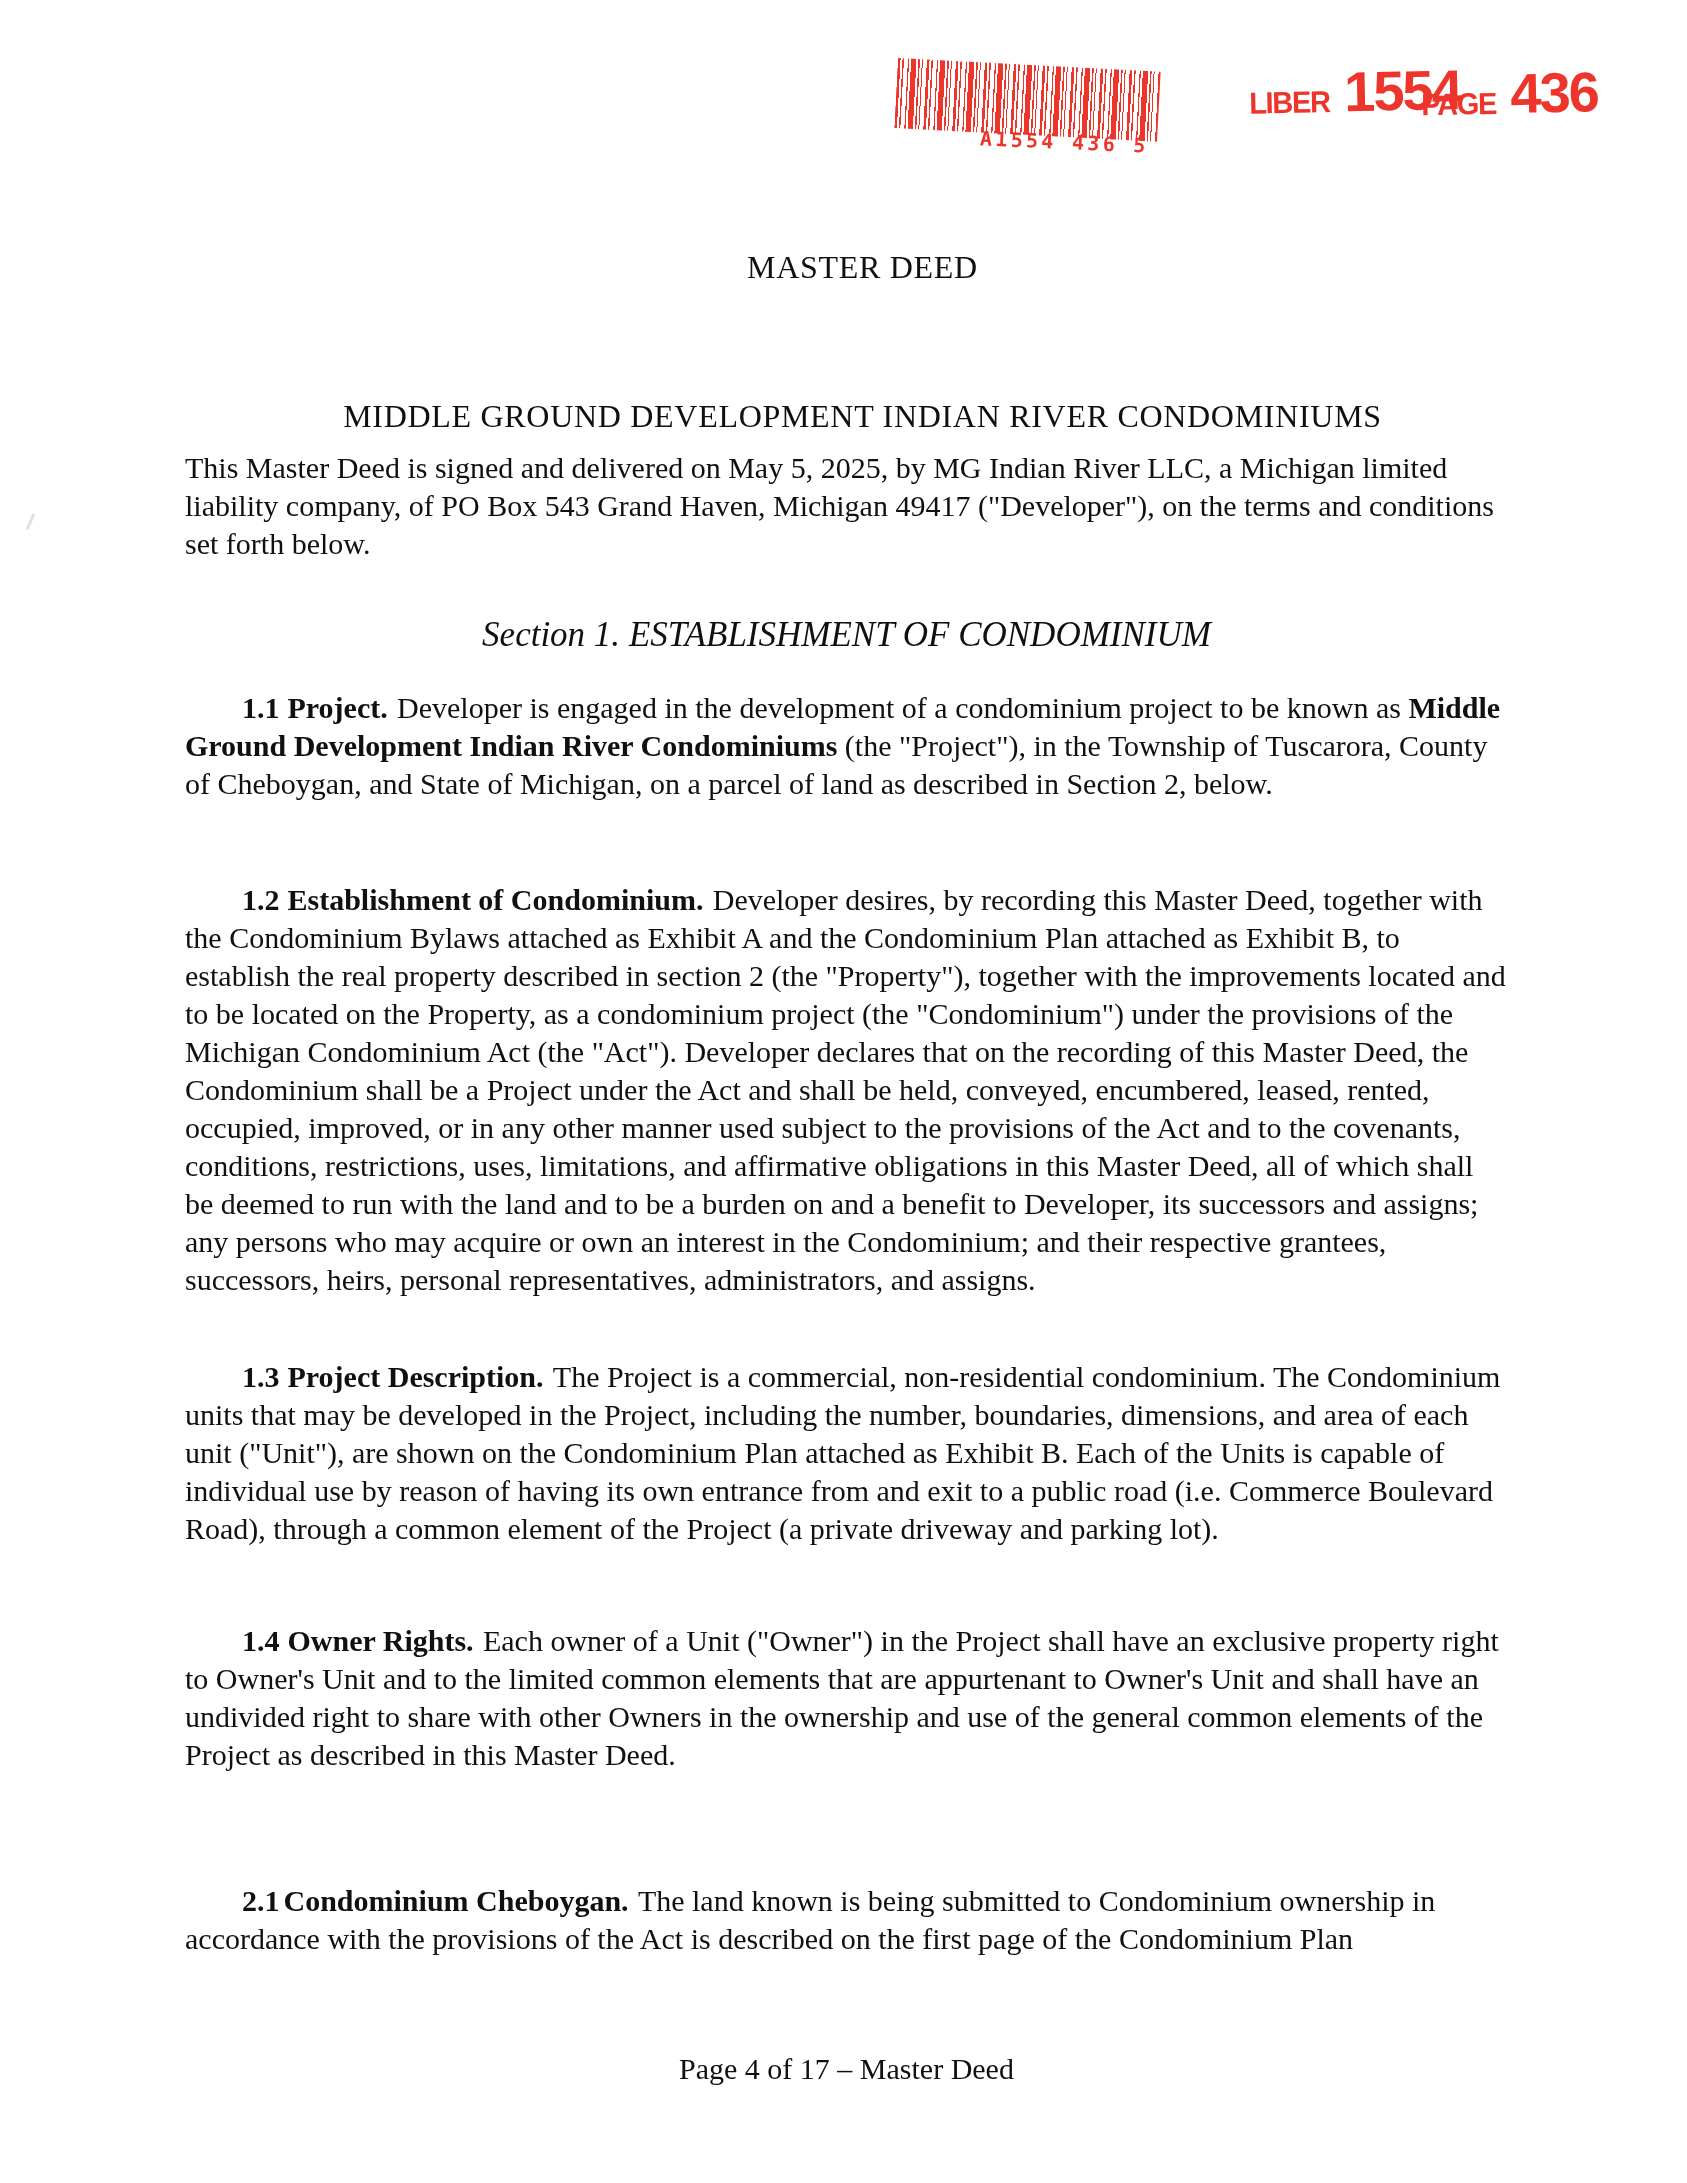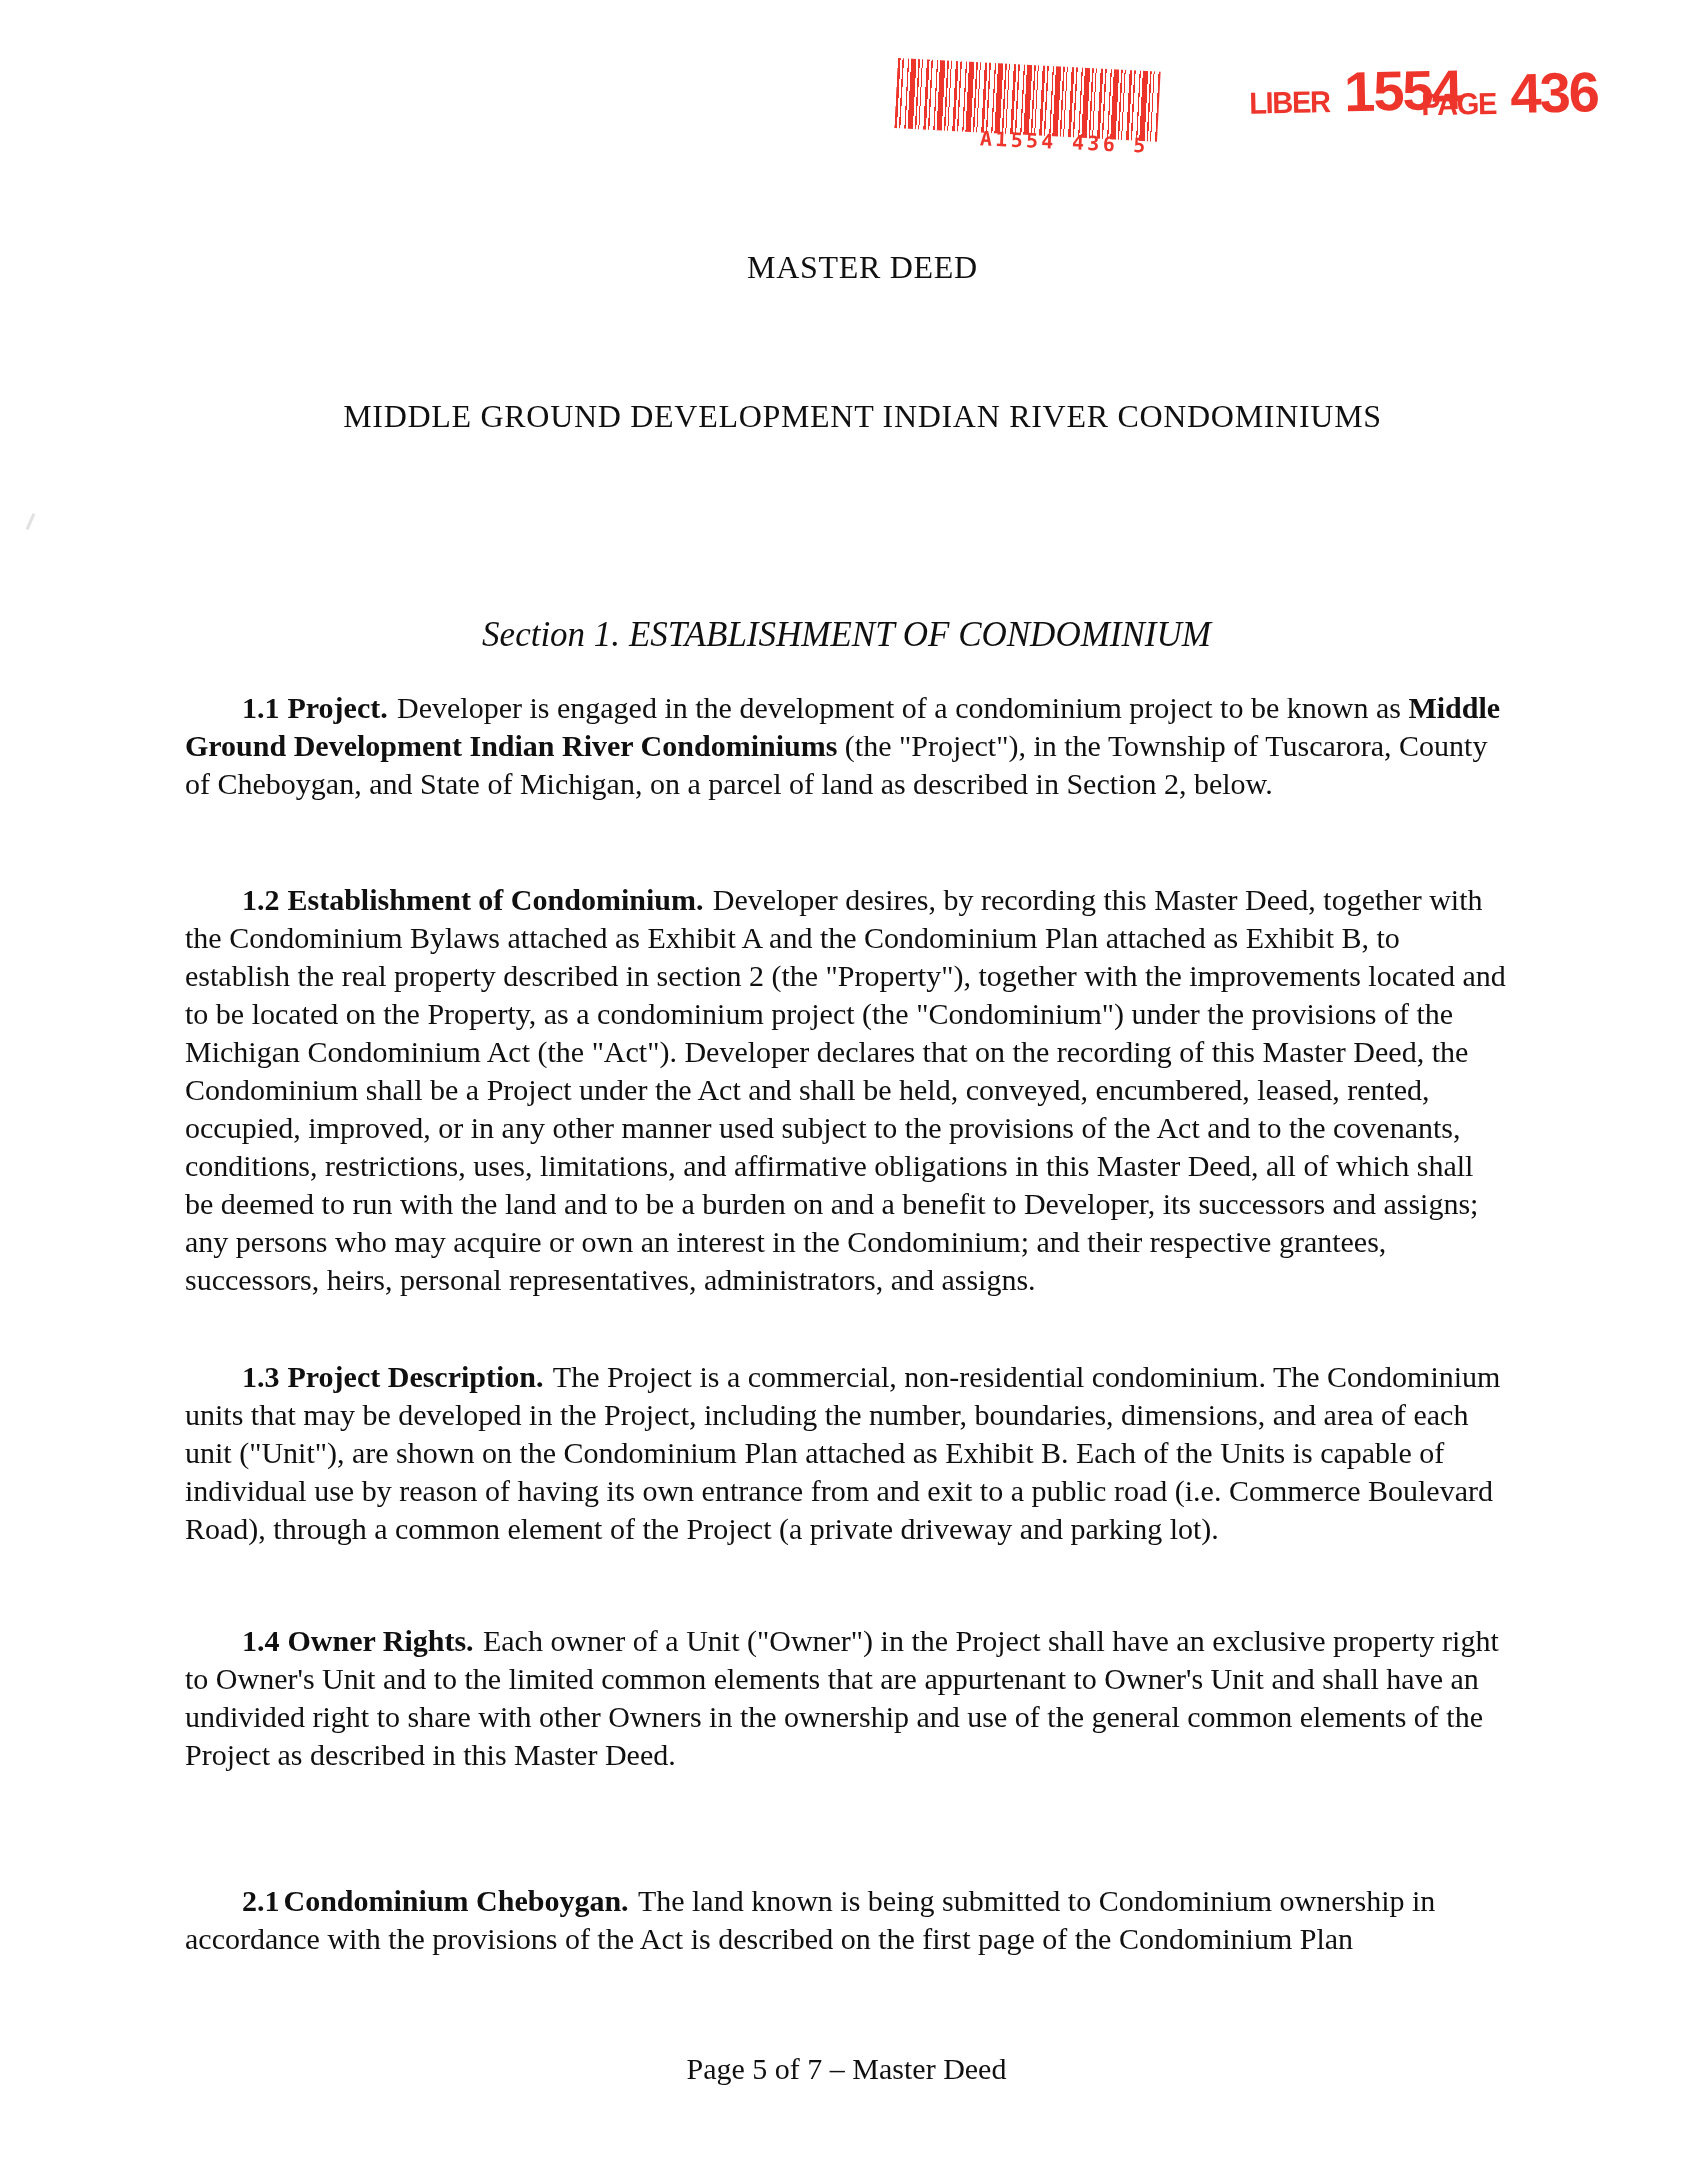--- a/index.html
+++ b/index.html
@@ -75,32 +75,33 @@
       <span class="num">1554</span>
     </div>
   <div class="stamp-group page-group">
       <span class="word">PAGE</span>
       <span class="num">436</span>
     </div>
 
   <h1 class="doc-center title-line" style="top:233px;">MASTER DEED</h1>
   <h2 class="doc-center title-line" style="top:382px;">MIDDLE GROUND DEVELOPMENT INDIAN RIVER CONDOMINIUMS</h2>
 
+  <p class="doc-block body-text" style="top:449px;">This Master Deed is signed and delivered on May 5, 2025, by MG Indian River LLC, a Michigan limited liability company, of PO Box 543 Grand Haven, Michigan 49417 ("Developer"), on the terms and conditions set forth below.</p>
 
   <div class="doc-center sec-heading" style="top:615px;"><span>Section 1.</span> <span>ESTABLISHMENT OF CONDOMINIUM</span></div>
 
   <p class="doc-block body-text indent" style="top:689px;"><span class="pnum">1.1</span><span class="plabel">Project.</span><span>Developer is engaged in the development of a condominium project to be known as </span><b>Middle Ground Development Indian River Condominiums</b><span> (the "Project"), in the Township of Tuscarora, County of Cheboygan, and State of Michigan, on a parcel of land as described in Section 2, below.</span></p>
 
   <p class="doc-block body-text indent" style="top:881px;"><span class="pnum">1.2</span><span class="plabel">Establishment of Condominium.</span><span>Developer desires, by recording this Master Deed, together with the Condominium Bylaws attached as Exhibit A and the Condominium Plan attached as Exhibit B, to establish the real property described in section 2 (the "Property"), together with the improvements located and to be located on the Property, as a condominium project (the "Condominium") under the provisions of the Michigan Condominium Act (the "Act"). Developer declares that on the recording of this Master Deed, the Condominium shall be a Project under the Act and shall be held, conveyed, encumbered, leased, rented, occupied, improved, or in any other manner used subject to the provisions of the Act and to the covenants, conditions, restrictions, uses, limitations, and affirmative obligations in this Master Deed, all of which shall be deemed to run with the land and to be a burden on and a benefit to Developer, its successors and assigns; any persons who may acquire or own an interest in the Condominium; and their respective grantees, successors, heirs, personal representatives, administrators, and assigns.</span></p>
 
   <p class="doc-block body-text indent" style="top:1358px;"><span class="pnum">1.3</span><span class="plabel">Project Description.</span><span>The Project is a commercial, non-residential condominium. The Condominium units that may be developed in the Project, including the number, boundaries, dimensions, and area of each unit ("Unit"), are shown on the Condominium Plan attached as Exhibit B. Each of the Units is capable of individual use by reason of having its own entrance from and exit to a public road (i.e. Commerce Boulevard Road), through a common element of the Project (a private driveway and parking lot).</span></p>
 
   <p class="doc-block body-text indent" style="top:1622px;"><span class="pnum">1.4</span><span class="plabel">Owner Rights.</span><span>Each owner of a Unit ("Owner") in the Project shall have an exclusive property right to Owner's Unit and to the limited common elements that are appurtenant to Owner's Unit and shall have an undivided right to share with other Owners in the ownership and use of the general common elements of the Project as described in this Master Deed.</span></p>
 
 
   <p class="doc-block body-text indent" style="top:1882px;"><span class="pnum tight">2.1</span><span class="plabel">Condominium Cheboygan.</span><span>The land known is being submitted to Condominium ownership in accordance with the provisions of the Act is described on the first page of the Condominium Plan</span></p>
 
-  <div class="footer">Page 5 of 7 – Master Deed</div>
+  <div class="footer">Page 4 of 17 – Master Deed</div>
 
   <div class="artifact"></div>
 
 </div>
 
 
 </body></html>

